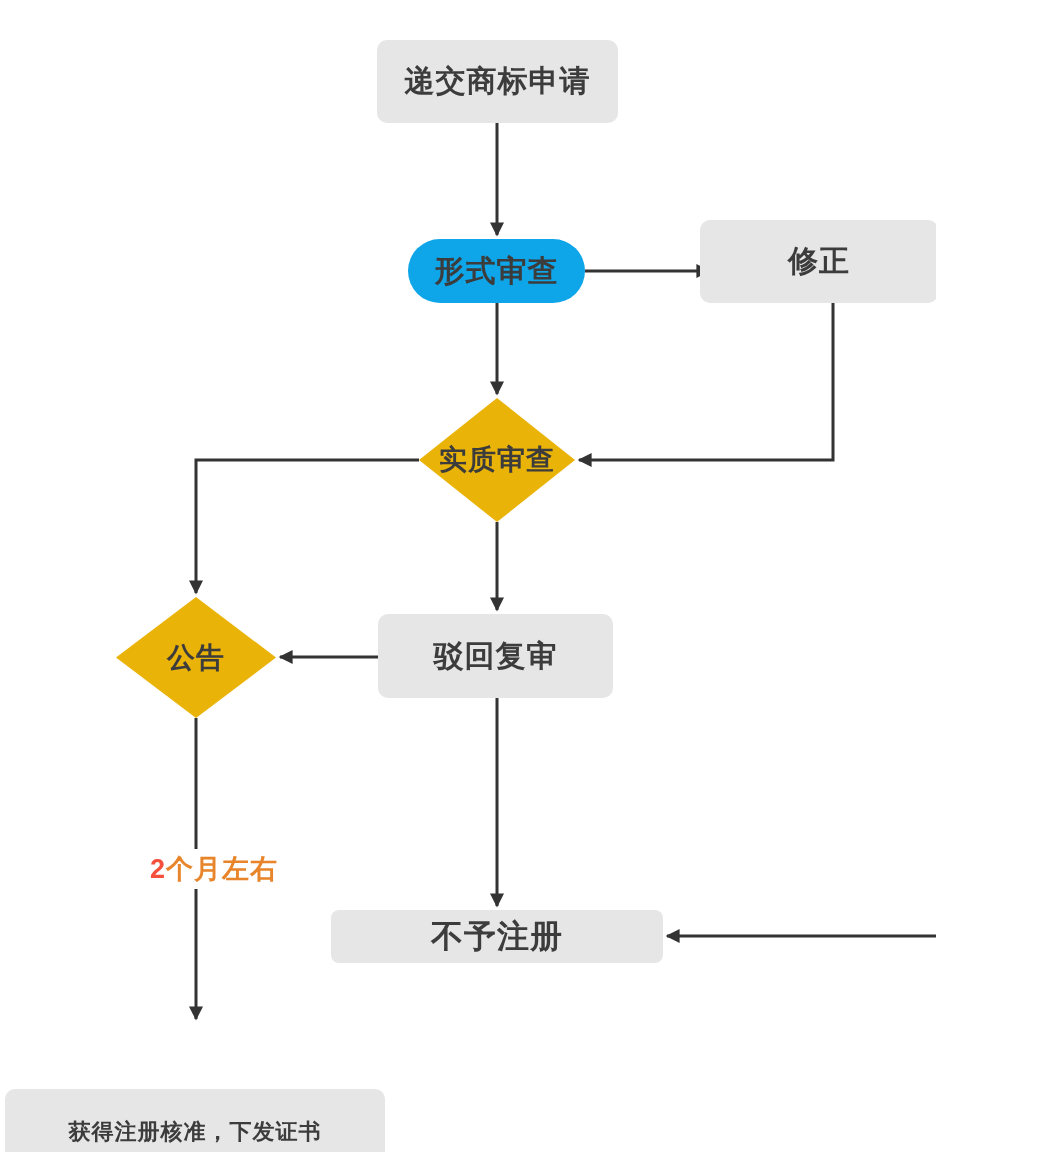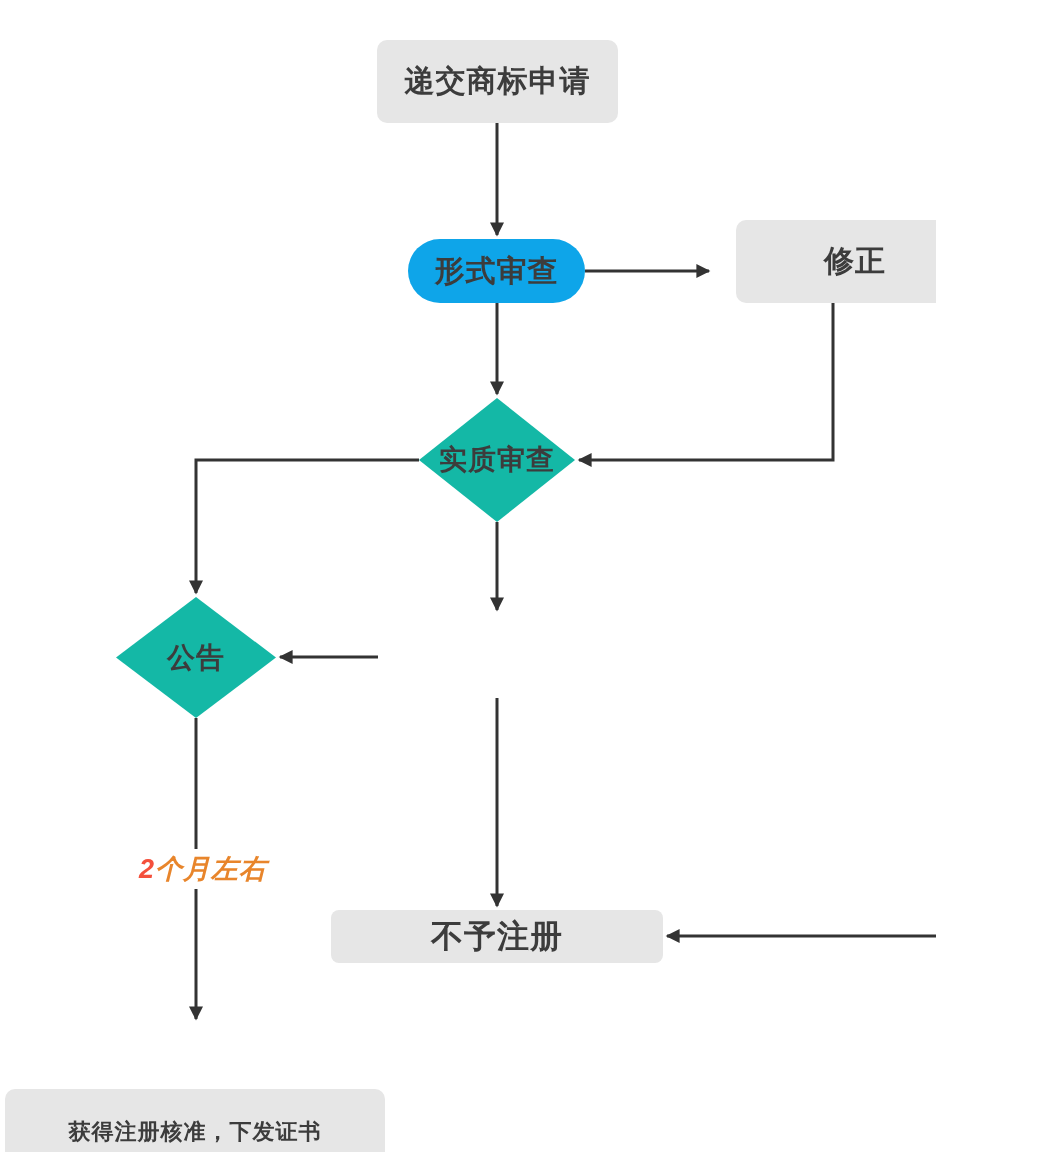--- a/index.html
+++ b/index.html
@@ -35,43 +35,42 @@
   }
   .rect {
     background: #e6e6e6;
     border-radius: 10px;
   }
   .stadium {
     background: #0ea5e9;
     border-radius: 34px;
   }
   .diamond {
-    background: #14b8a6;
+    background: #eab308;
     clip-path: polygon(50% 0%, 100% 50%, 50% 100%, 0% 50%);
   }
   
   #n-submit      { left: 377px; top: 40px;   width: 241px; height: 83px;  font-size: 30px; }
   #n-formal      { left: 408px; top: 239px;  width: 177px; height: 64px;  font-size: 30px; }
-  #n-correction  { left: 736px; top: 220px;  width: 238px; height: 83px;  font-size: 30px; }
+  #n-correction  { left: 700px; top: 220px;  width: 238px; height: 83px;  font-size: 30px; }
   #n-substantive { left: 419px; top: 398px;  width: 156px; height: 124px; font-size: 28px; }
   #n-announce    { left: 116px; top: 597px;  width: 160px; height: 121px; font-size: 28px; }
   #n-review      { left: 378px; top: 614px;  width: 235px; height: 84px;  font-size: 30px; }
   #n-refuse      { left: 331px; top: 910px;  width: 332px; height: 53px;  font-size: 32px; border-radius: 8px; }
   #n-grant       { left: 5px;   top: 1054px; width: 380px; height: 85px;  font-size: 22px; margin-top: 35px; }
   .annotation {
     position: absolute;
-    left: 136px;
+    left: 147px;
     top: 849px;
     font-size: 27px;
     font-weight: 600;
     letter-spacing: 1px;
     background: #ffffff;
     padding: 2px 3px;
     white-space: nowrap;
-    font-style: italic;
   }
   .annotation .num  { color: #f4503c; }
   .annotation .rest { color: #e8852b; }
   .edge {
     stroke: #333333;
     stroke-width: 3;
     fill: none;
   }
 </style>
 </head>
@@ -110,20 +109,23 @@
   </div>
 
   <div id="n-substantive" class="node diamond">
     <span>实质审查</span>
   </div>
 
   <div id="n-announce" class="node diamond">
     <span>公告</span>
   </div>
 
+  <div id="n-review" class="node rect">
+    <span>驳回复审</span>
+  </div>
 
   <div id="n-refuse" class="node rect">
     <span>不予注册</span>
   </div>
 
   <div id="n-grant" class="node rect">
     <span>获得注册核准，下发证书</span>
   </div>
 
   <div class="annotation">

